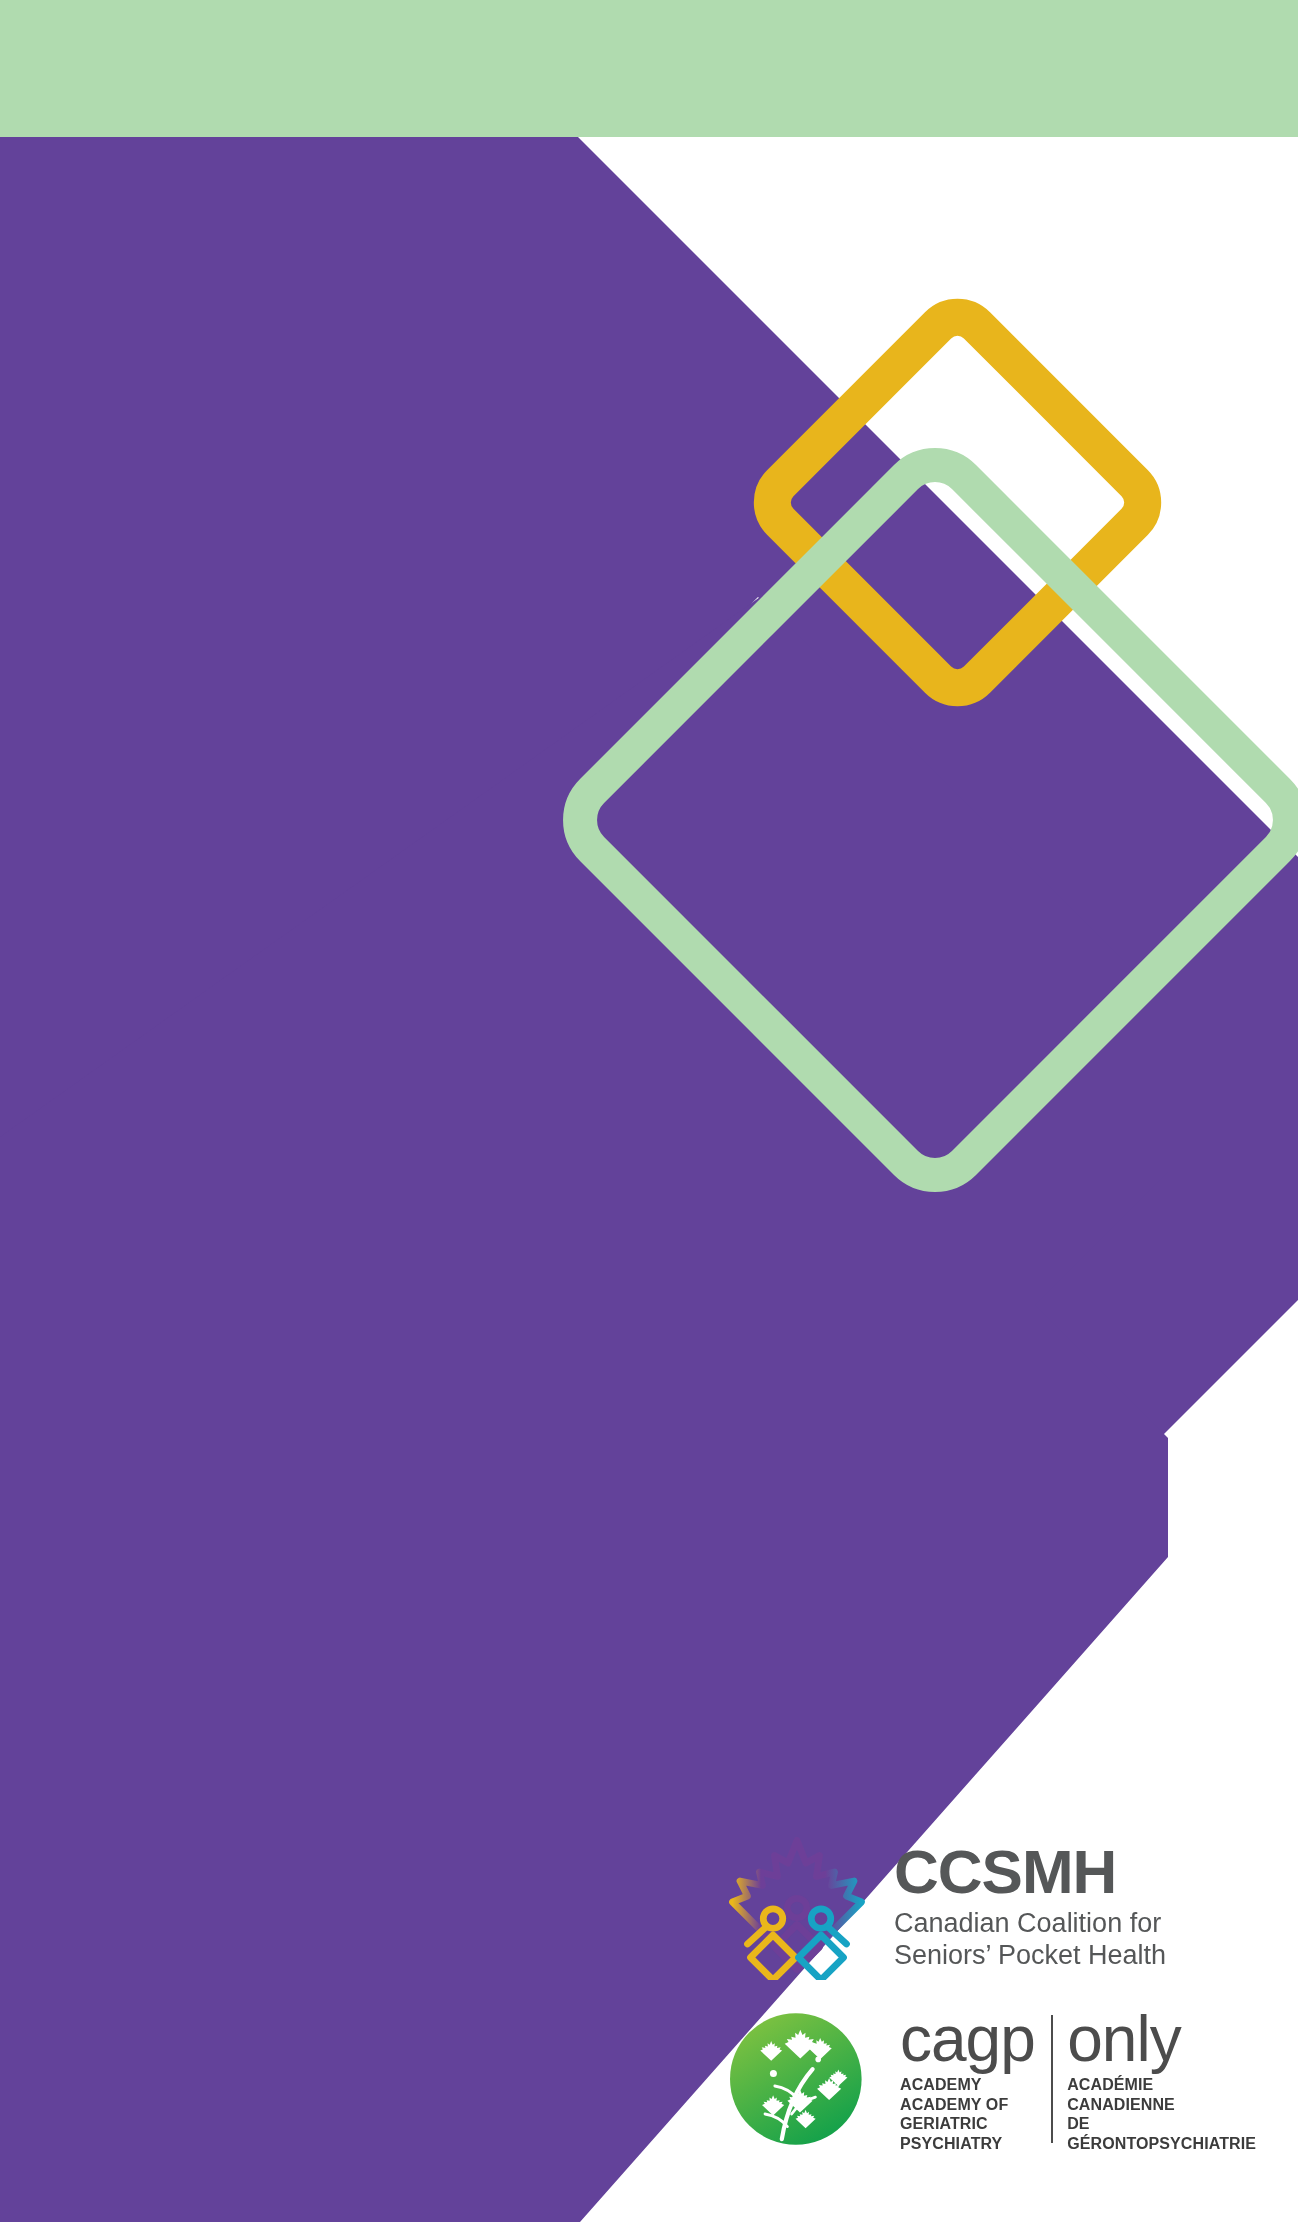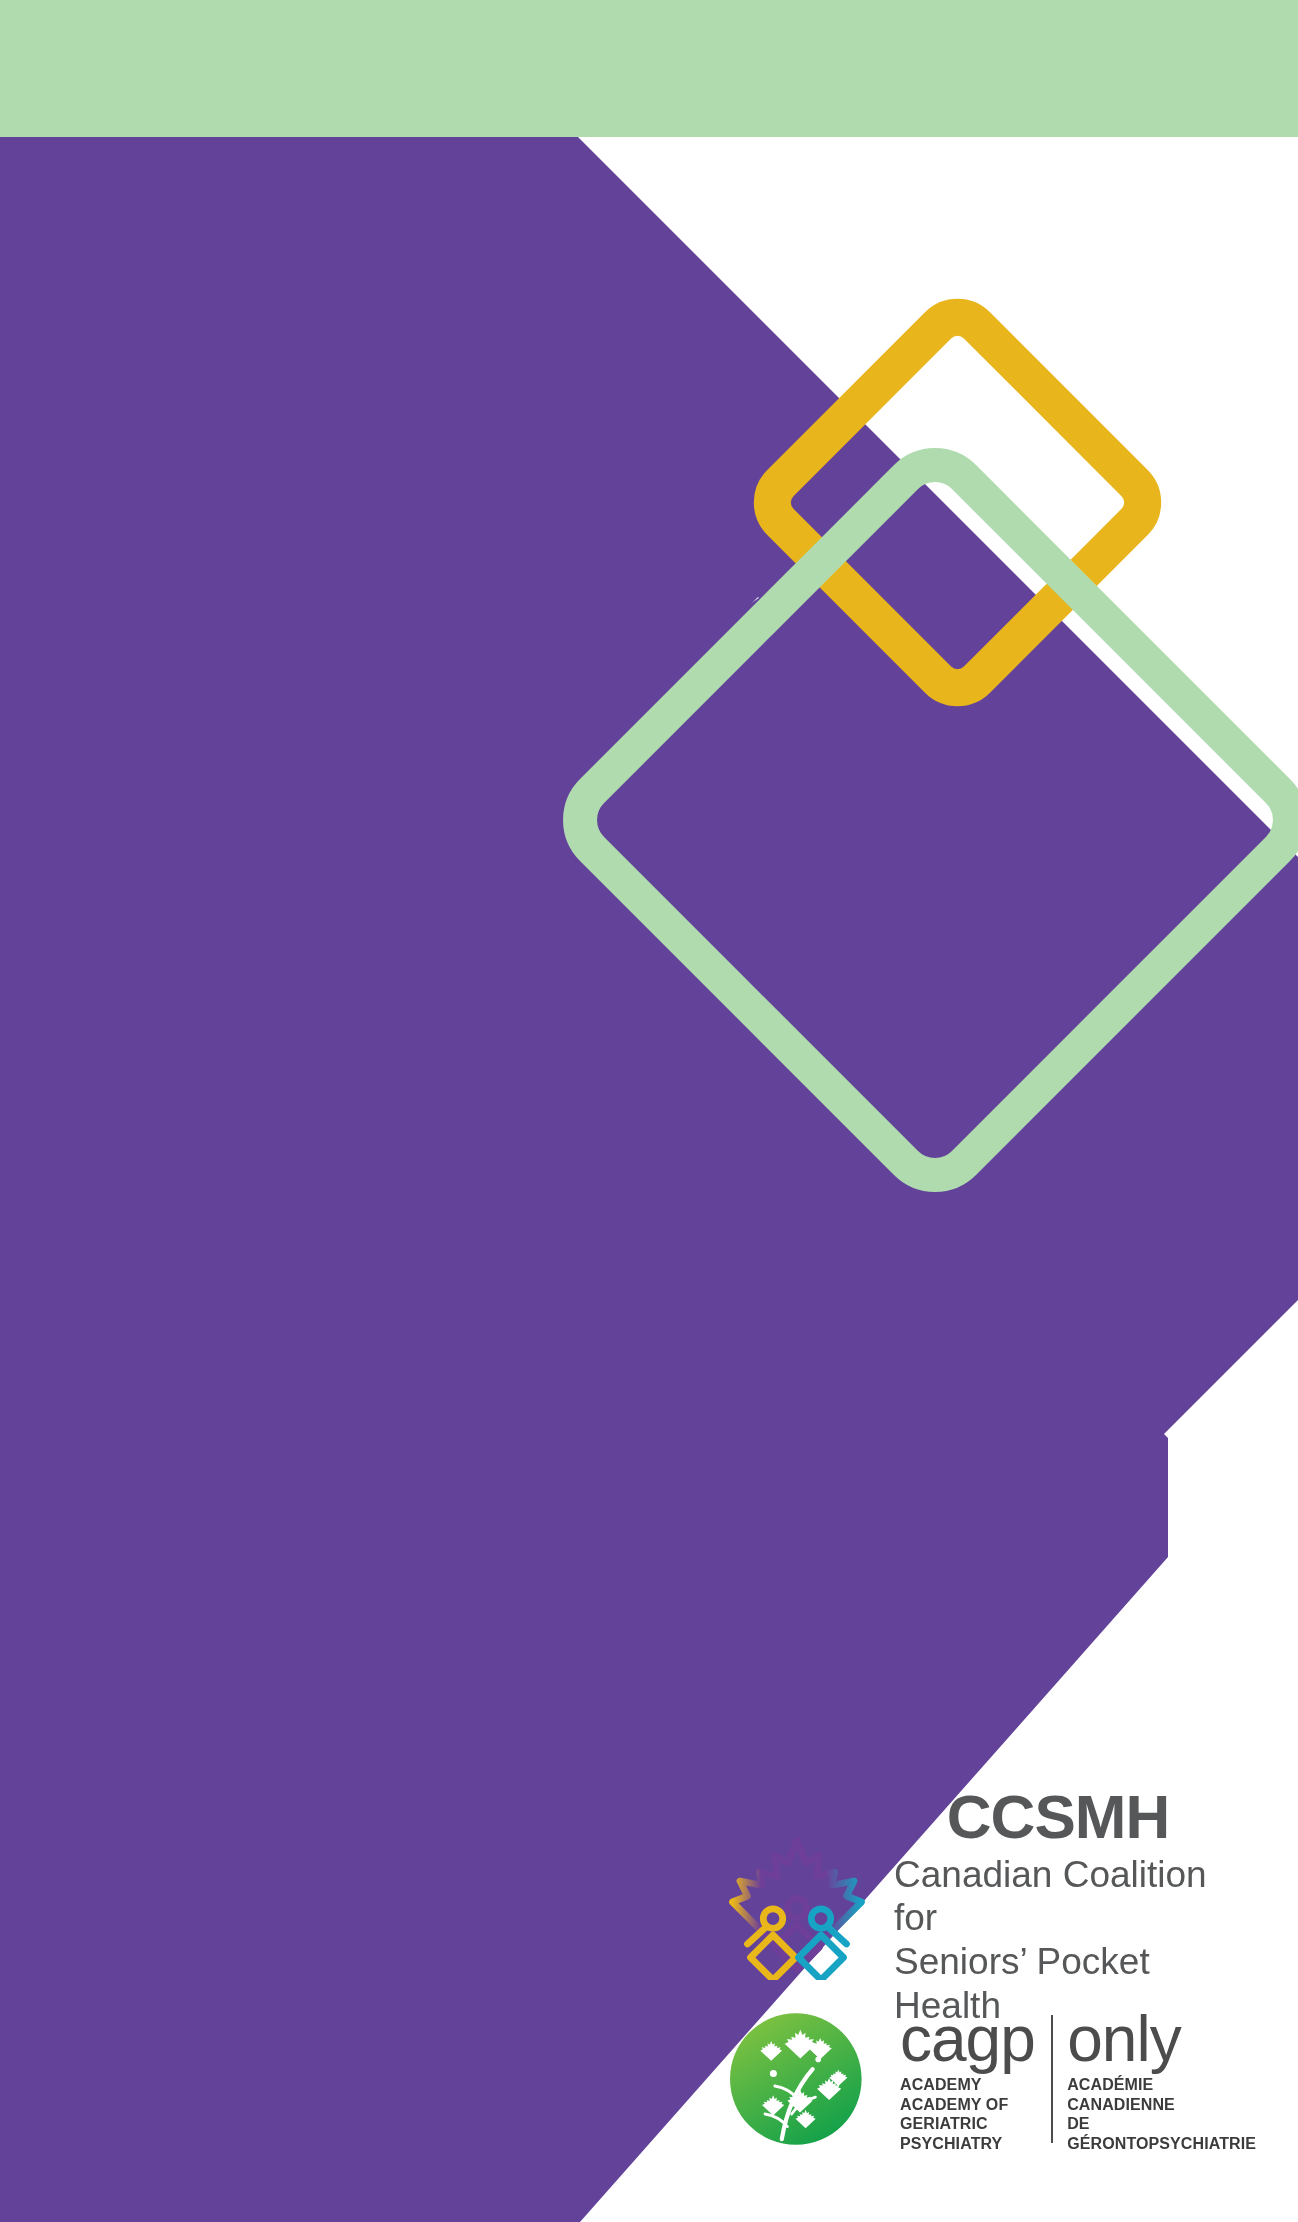--- a/index.html
+++ b/index.html
@@ -192,24 +192,23 @@
     display: flex;
     flex-direction: column;
     justify-content: center;
   }
   .ccsmh-acronym {
     font-size: 62px;
     font-weight: 700;
     color: #555758;
     letter-spacing: -1px;
     line-height: 1.0;
-    text-align: center;
   }
   .ccsmh-sub {
-    font-size: 37px;
+    font-size: 27px;
     font-weight: 400;
     color: #555758;
     line-height: 1.18;
     margin-top: 5px;
   }
 
   .cagp-logo {
     position: absolute;
     left: 730px; top: 2006px;
     width: 540px; height: 150px;

